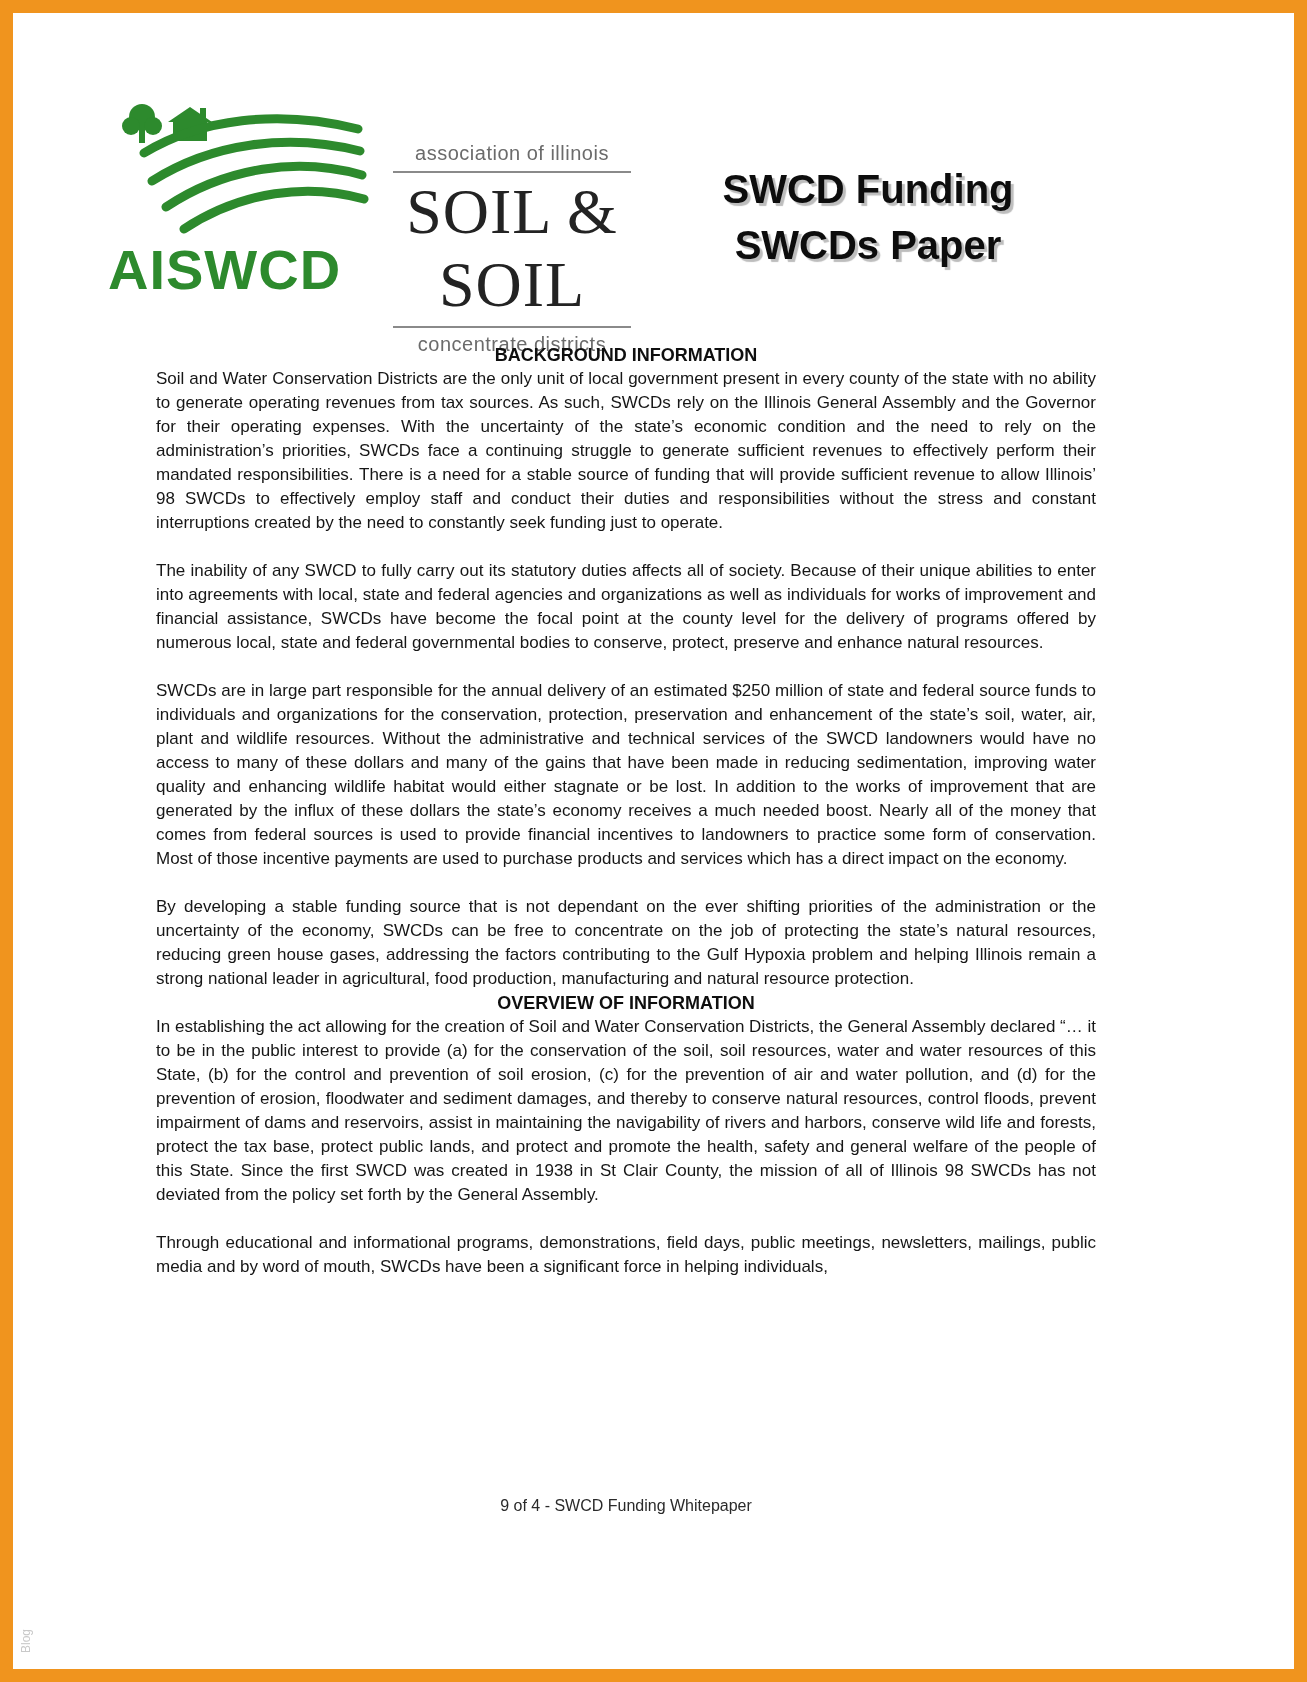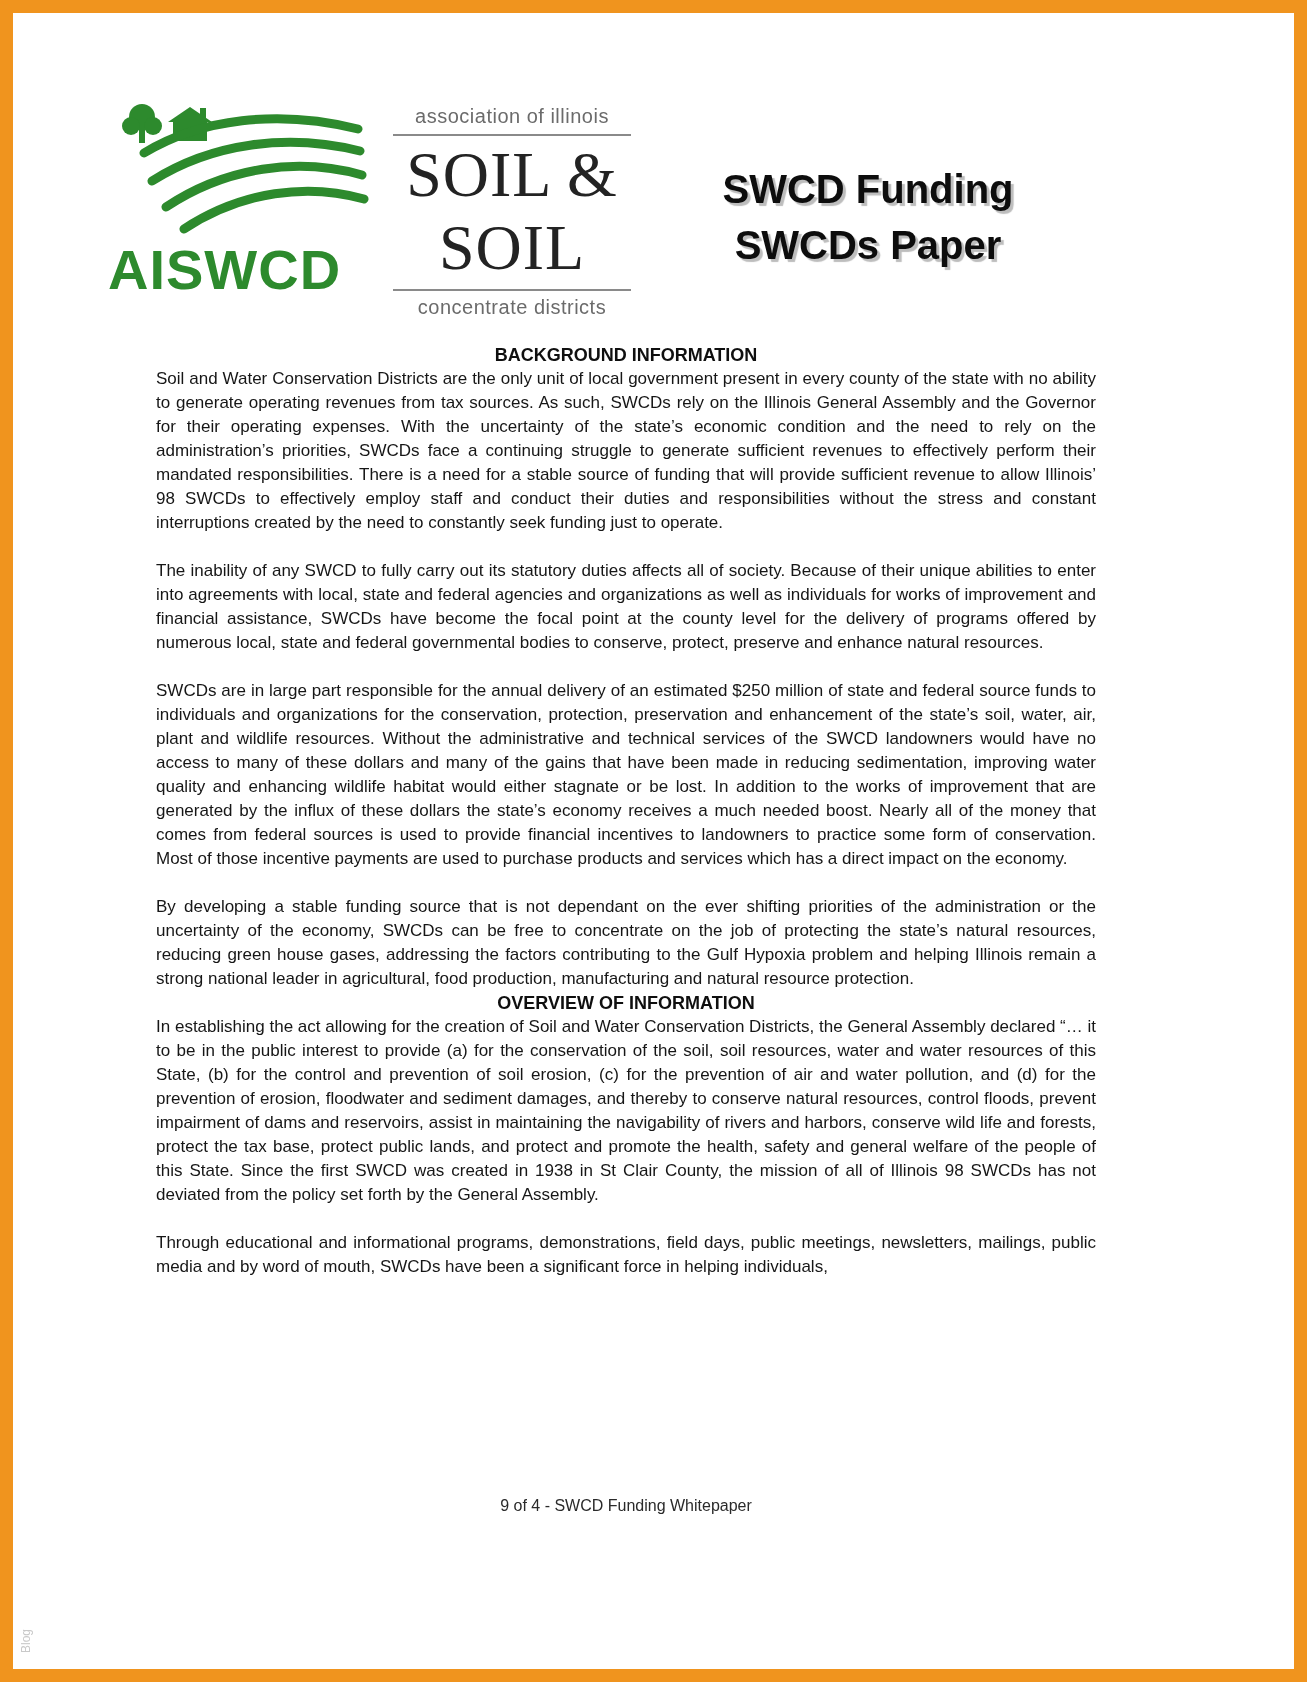--- a/index.html
+++ b/index.html
@@ -16,21 +16,21 @@
   }
 
   
   .header { position: absolute; left: 95px; top: 78px; width: 1110px; height: 215px; }
 
   .logo { position: absolute; left: 0; top: 4px; width: 262px; height: 207px; }
 
   .orgblock { position: absolute; left: 285px; top: 14px; width: 238px; text-align: center; }
   .org-top {
     font-size: 20px; color: #6b6b6b; letter-spacing: 0.5px;
-    padding-bottom: 6px; border-bottom: 2px solid #8a8a8a;
+    padding-bottom: 6px; border-bottom: 2px solid #8a8a8a; margin-top: 37px;
   }
   .org-name {
     font-family: "Liberation Serif", serif;
     font-size: 64px; line-height: 1.04; color: #232323;
     letter-spacing: 1px; margin-top: 6px;
   }
   .org-bottom {
     font-size: 20px; color: #6b6b6b; letter-spacing: 0.5px;
     margin-top: 8px; padding-top: 5px; border-top: 2px solid #8a8a8a;
   }

